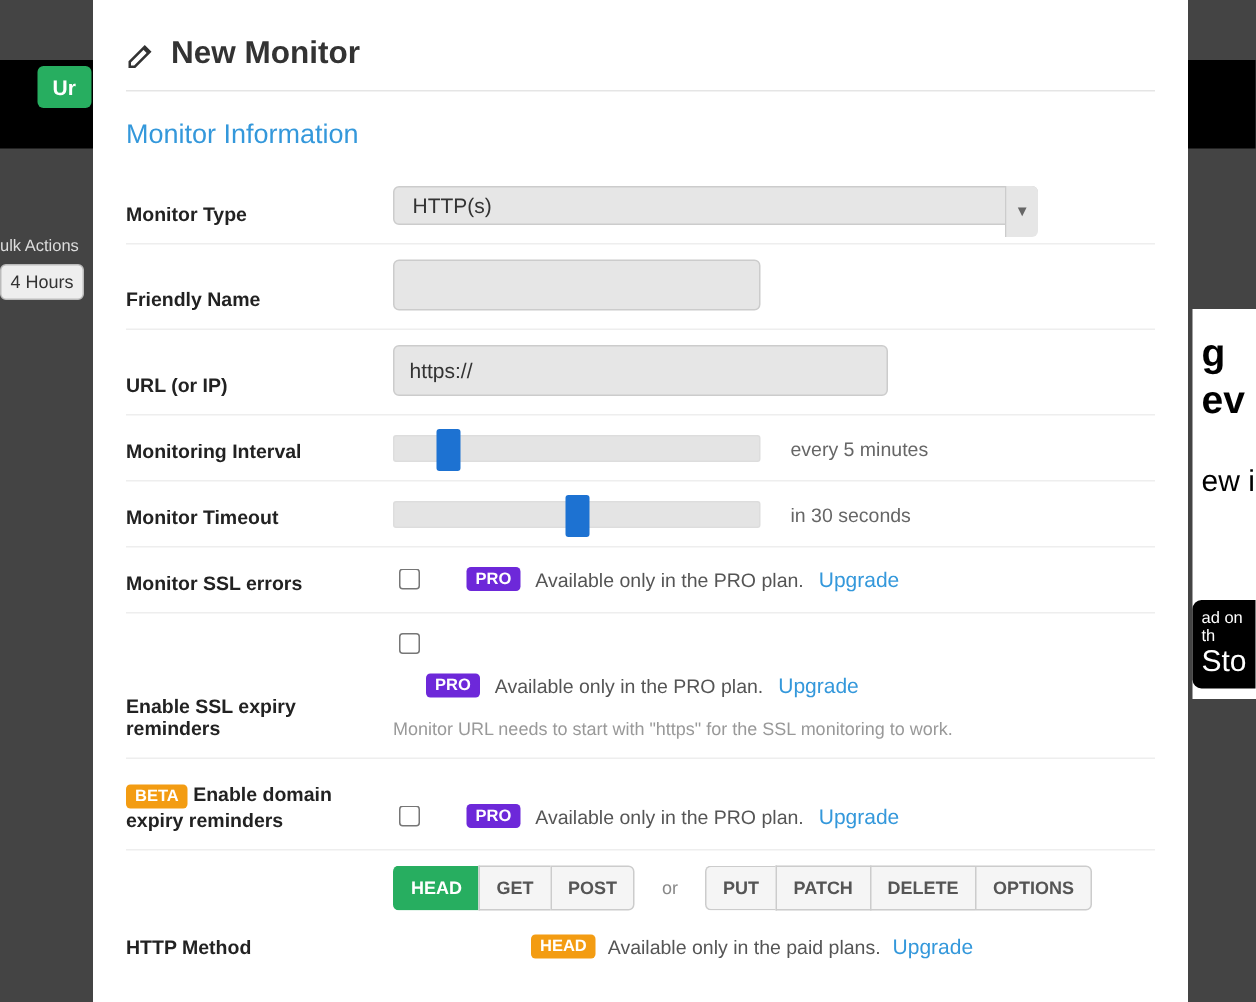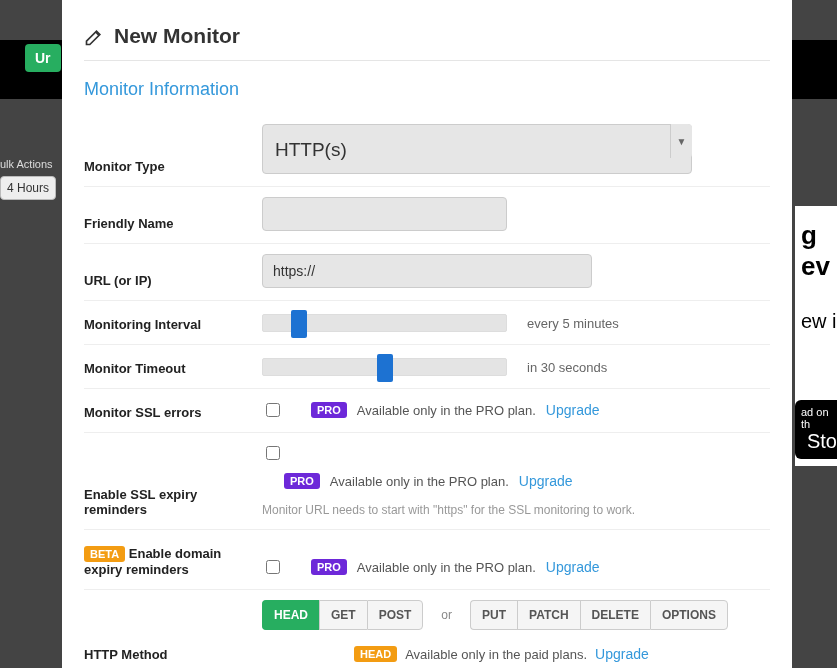--- a/index.html
+++ b/index.html
@@ -29,23 +29,23 @@
   .title-row{ display:flex; align-items:center; gap:10px; }
   .edit-icon svg{ width:20px; height:20px; }
   h2.title{ font-size:21px; font-weight:700; margin:2px 0 6px; }
   hr{ border:none; border-top:1px solid #e5e5e5; margin:6px 0 18px; }
   .section{ color:#3498db; font-size:18px; font-weight:400; margin-bottom:14px;}
   .row{ display:flex; align-items:flex-end; border-bottom:1px solid #eee; padding:10px 0 12px;}
   .row.nb{ border-bottom:none;}
   .label{ width:178px; font-size:13px; font-weight:700; color:#222; padding-top:6px;}
   .field{ flex:1; }
   select.ctl{
-    width:430px; height:50px;
+    width:430px; height:26px;
     background:#e6e6e6; border:1px solid #ccc; border-radius:4px;
-    padding:0 30px 0 12px; font-size:19px; color:#333;
+    padding:0 30px 0 12px; font-size:14px; color:#333;
     -webkit-appearance:none; appearance:none;
     background-image:linear-gradient(#e6e6e6,#e6e6e6);
   }
   .select-wrap{position:relative; width:430px;}
   .select-arrow{ position:absolute; right:0; top:0; width:22px; height:34px; border-left:1px solid #ccc; border-radius:0 4px 4px 0; background:#e6e6e6; display:flex; align-items:center; justify-content:center; color:#666; font-size:10px; pointer-events:none;}
   input.txt{
     height:34px; background:#e6e6e6; border:1px solid #ccc; border-radius:4px;
     padding:0 10px; font-size:14px; color:#333;
   }
   .w245{ width:245px;} .w330{width:330px;}
@@ -77,21 +77,21 @@
 <div class="bg-strip"></div>
 <div class="bg-green-btn">Ur</div>
 <div style="position:absolute;top:158px;left:0;color:#ddd;font-size:11px">ulk Actions</div>
 <div class="bg-pill">4 Hours</div>
 <div class="bg-white">
   <div class="a">g ev</div>
   <div class="b">ew i</div>
 </div>
 <div class="bg-badge">
   <div>ad on th</div>
-  <div style="font-size:20px;font-weight:300;text-align:right;">Sto</div>
+  <div style="font-size:20px;font-weight:300;">Sto</div>
 </div>
 
 <div class="modal">
 
   <div class="title-row">
     <span class="edit-icon">
       <svg viewBox="0 0 24 24" fill="none" stroke="#333" stroke-width="2">
         <path d="M3 17v4h4L19 9l-4-4L3 17z"></path>
           <path d="M14 6l4 4"></path>
         <path d="M3 21h18" stroke-width="0"></path>

